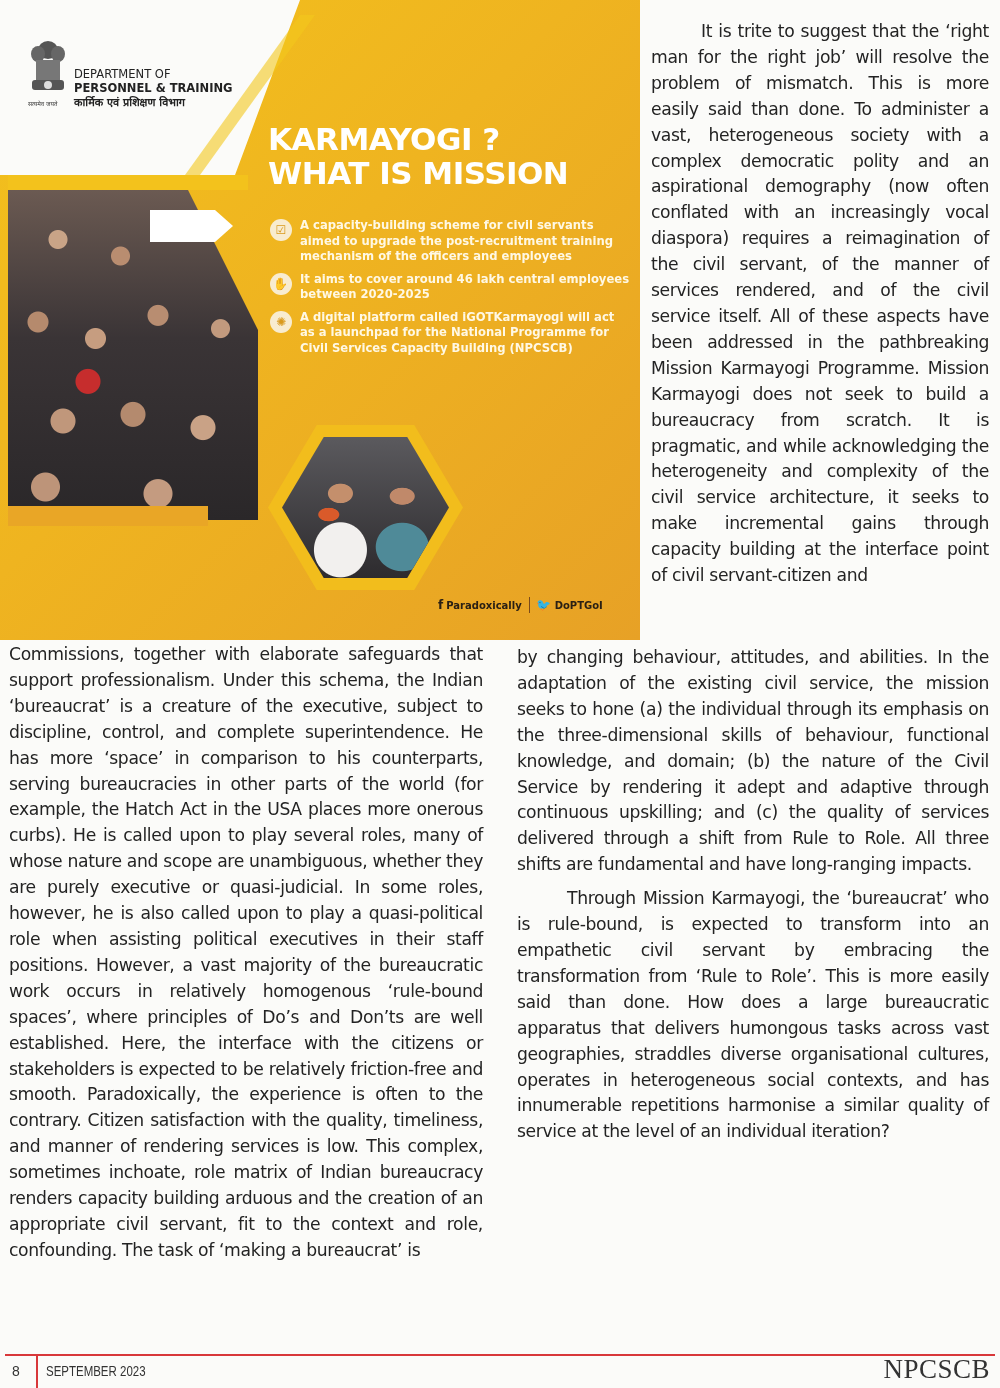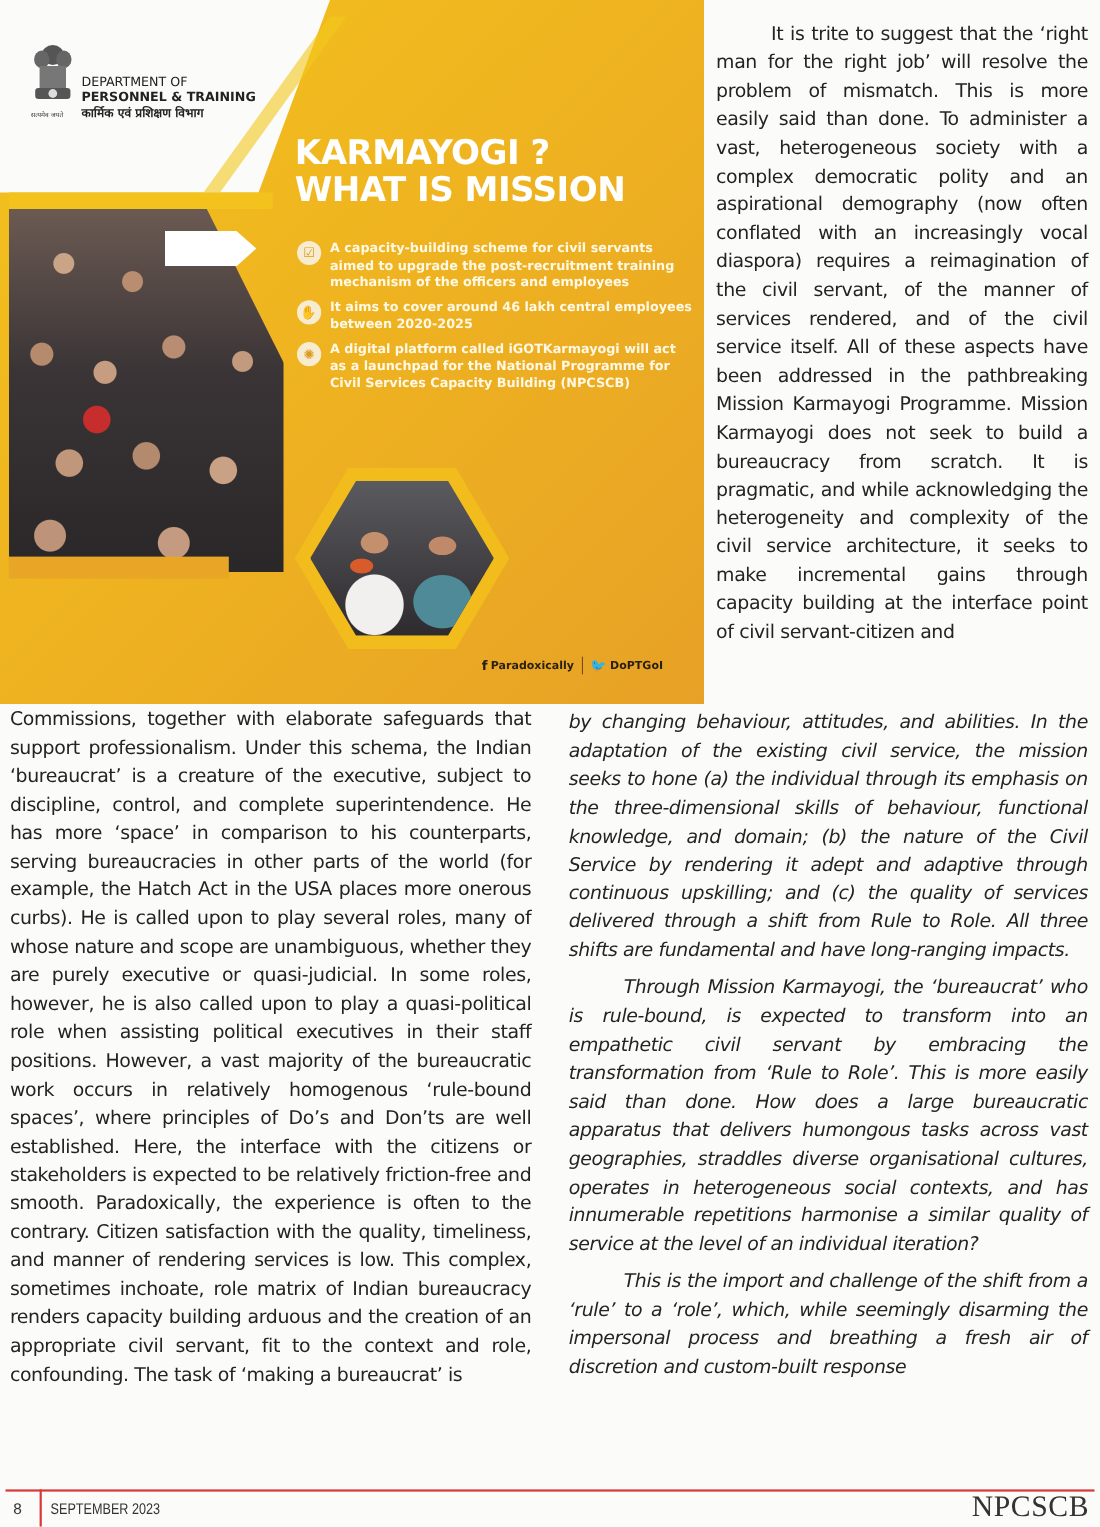--- a/index.html
+++ b/index.html
@@ -121,21 +121,21 @@
   
   .col {
     position: absolute; font-family: "DejaVu Sans", sans-serif;
     font-size: 17.2px; line-height: 25.9px; color: #232323;
     text-align: justify; letter-spacing: -0.35px;
   }
   .col p { margin: 0; }
   .col p.indent { text-indent: 50px; }
   .col .gap { height: 8px; }
   .col-right-top { left: 651px; top: 11px; width: 338px; }
-  .col-right-bottom { left: 517px; top: 645px; width: 472px; font-style: italic; }
+  .col-right-bottom { left: 517px; top: 645px; width: 472px; }
   .col-left { left: 9px; top: 642px; width: 474px; }
 
   
   .footer-line {
     position: absolute; left: 5px; right: 5px; top: 1354px; height: 2px; background: #d8383a;
   }
   .footer-tick {
     position: absolute; left: 36px; top: 1354px; width: 2px; height: 34px; background: #d8383a;
   }
   .page-num {
@@ -212,21 +212,20 @@
 <div class="col col-right-top">
   <div class="gap"></div>
   <p class="indent">It is trite to suggest that the ‘right man for the right job’ will resolve the problem of mismatch. This is more easily said than done. To administer a vast, heterogeneous society with a complex democratic polity and an aspirational demography (now often conflated with an increasingly vocal diaspora) requires a reimagination of the civil servant, of the manner of services rendered, and of the civil service itself. All of these aspects have been addressed in the pathbreaking Mission Karmayogi Programme. Mission Karmayogi does not seek to build a bureaucracy from scratch. It is pragmatic, and while acknowledging the heterogeneity and complexity of the civil service architecture, it seeks to make incremental gains through capacity building at the interface point of civil servant-citizen and</p>
 </div>
 
 <div class="col col-right-bottom">
   <p>by changing behaviour, attitudes, and abilities. In the adaptation of the existing civil service, the mission seeks to hone (a) the individual through its emphasis on the three-dimensional skills of behaviour, functional knowledge, and domain; (b) the nature of the Civil Service by rendering it adept and adaptive through continuous upskilling; and (c) the quality of services delivered through a shift from Rule to Role. All three shifts are fundamental and have long-ranging impacts.</p>
   <div class="gap"></div>
   <p class="indent">Through Mission Karmayogi, the ‘bureaucrat’ who is rule-bound, is expected to transform into an empathetic civil servant by embracing the transformation from ‘Rule to Role’. This is more easily said than done. How does a large bureaucratic apparatus that delivers humongous tasks across vast geographies, straddles diverse organisational cultures, operates in heterogeneous social contexts, and has innumerable repetitions harmonise a similar quality of service at the level of an individual iteration?</p>
   <div class="gap"></div>
-  <p class="indent">This is the import and challenge of the shift from a ‘rule’ to a ‘role’, which, while seemingly disarming the impersonal process and breathing a fresh air of discretion and custom-built response</p>
 </div>
 
 <div class="col col-left">
   <p>Commissions, together with elaborate safeguards that support professionalism. Under this schema, the Indian ‘bureaucrat’ is a creature of the executive, subject to discipline, control, and complete superintendence. He has more ‘space’ in comparison to his counterparts, serving bureaucracies in other parts of the world (for example, the Hatch Act in the USA places more onerous curbs). He is called upon to play several roles, many of whose nature and scope are unambiguous, whether they are purely executive or quasi-judicial. In some roles, however, he is also called upon to play a quasi-political role when assisting political executives in their staff positions. However, a vast majority of the bureaucratic work occurs in relatively homogenous ‘rule-bound spaces’, where principles of Do’s and Don’ts are well established. Here, the interface with the citizens or stakeholders is expected to be relatively friction-free and smooth. Paradoxically, the experience is often to the contrary. Citizen satisfaction with the quality, timeliness, and manner of rendering services is low. This complex, sometimes inchoate, role matrix of Indian bureaucracy renders capacity building arduous and the creation of an appropriate civil servant, fit to the context and role, confounding. The task of ‘making a bureaucrat’ is</p>
 </div>
 
 <div class="footer-line"></div>
 <div class="footer-tick"></div>
 <div class="page-num">8</div>
 <div class="issue-date">SEPTEMBER 2023</div>

